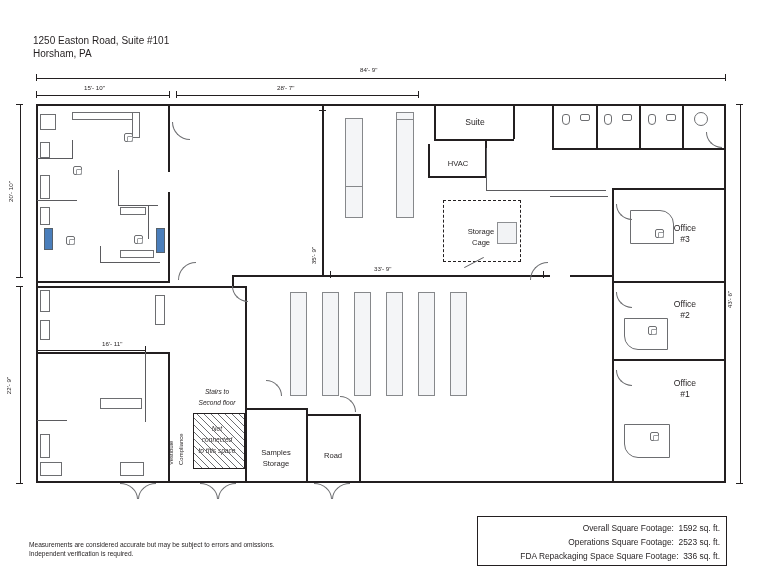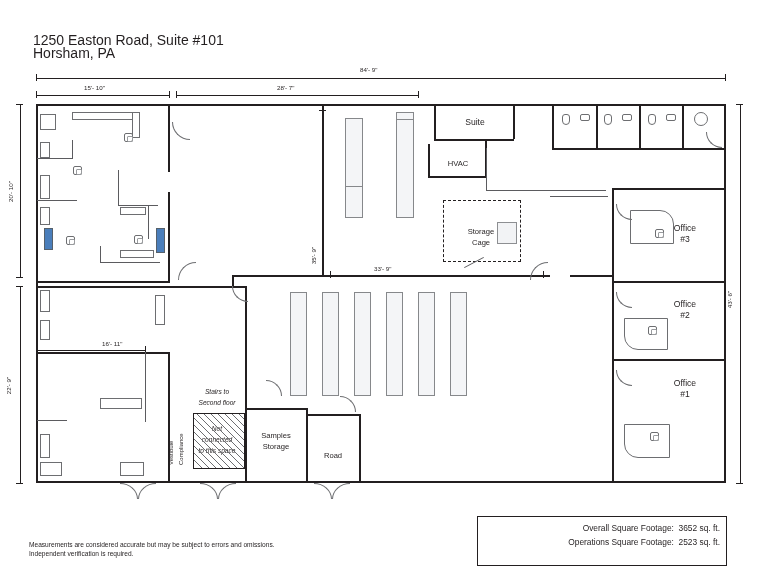--- a/index.html
+++ b/index.html
@@ -14,21 +14,21 @@
     position: relative;
     width: 761px;
     height: 588px;
     background: #ffffff;
     overflow: hidden;
   }
   .addr {
     position: absolute;
     left: 33px;
     top: 34px;
-    font-size: 14px;
+    font-size: 10px;
     color: #231f20;
     line-height: 13px;
     white-space: pre;
   }
   .disclaimer {
     position: absolute;
     left: 29px;
     top: 540px;
     font-size: 6.6px;
     color: #231f20;
@@ -232,22 +232,23 @@
 
 <div id="page">
 
   <div class="addr"><span>1250 Easton Road, Suite #101</span>
 <span>Horsham, PA</span></div>
 
   <div class="disclaimer"><span>Measurements are considered accurate but may be subject to errors and omissions.</span>
 <span>Independent verification is required.</span></div>
 
   <div class="summary">
-    <div class="line l0">Overall Square Footage:  3652 sq. ft.</div>
+    <div class="line l0">Overall Square Footage:  1592 sq. ft.</div>
     <div class="line l1">Operations Square Footage:  2523 sq. ft.</div>
+    <div class="line l2">FDA Repackaging Space Square Footage:  336 sq. ft.</div>
   </div>
 
   <div class="dim-line dim-h" style="left:36px; top:78px; width:690px;"></div>
   <div class="dim-tick" style="left:36px; top:74px;"></div>
   <div class="dim-tick" style="left:725px; top:74px;"></div>
   <div class="dim-label" style="left:358px; top:66px;">84'- 9"</div>
 
   <div class="dim-line dim-h" style="left:36px; top:95px; width:134px;"></div>
   <div class="dim-tick" style="left:36px; top:91px;"></div>
   <div class="dim-tick" style="left:169px; top:91px;"></div>
@@ -359,21 +360,21 @@
 #3</div>
   <div class="room-label" style="left:655px; top:299px; width:60px;">Office
 #2</div>
   <div class="room-label" style="left:655px; top:378px; width:60px;">Office
 #1</div>
   <div class="room-label xs italic" style="left:186px; top:386px; width:62px;">Stairs to
 Second floor</div>
   <div class="room-label xs italic" style="left:186px; top:423px; width:62px;">Not
 connected
 to this space</div>
-  <div class="room-label sm" style="left:246px; top:430px; width:60px;text-align:center;">Samples
+  <div class="room-label sm" style="left:246px; top:447px; width:60px;text-align:center;">Samples
 Storage</div>
   <div class="room-label sm" style="left:307px; top:450px; width:52px;">Road</div>
   <div class="vert-text" style="left:178px; top:465px; transform: rotate(-90deg);">Compliance</div>
   <div class="vert-text" style="left:168px; top:465px; transform: rotate(-90deg);">Vestibule</div>
 
   <div class="fix" style="left:40px; top:114px; width:16px; height:16px;"></div>
   <div class="fix" style="left:72px; top:112px; width:62px; height:8px;"></div>
   <div class="fix" style="left:132px; top:112px; width:8px; height:26px;"></div>
   <div class="chair" style="left:124px; top:133px;"></div>
   <div class="fix" style="left:40px; top:142px; width:10px; height:16px;"></div>

